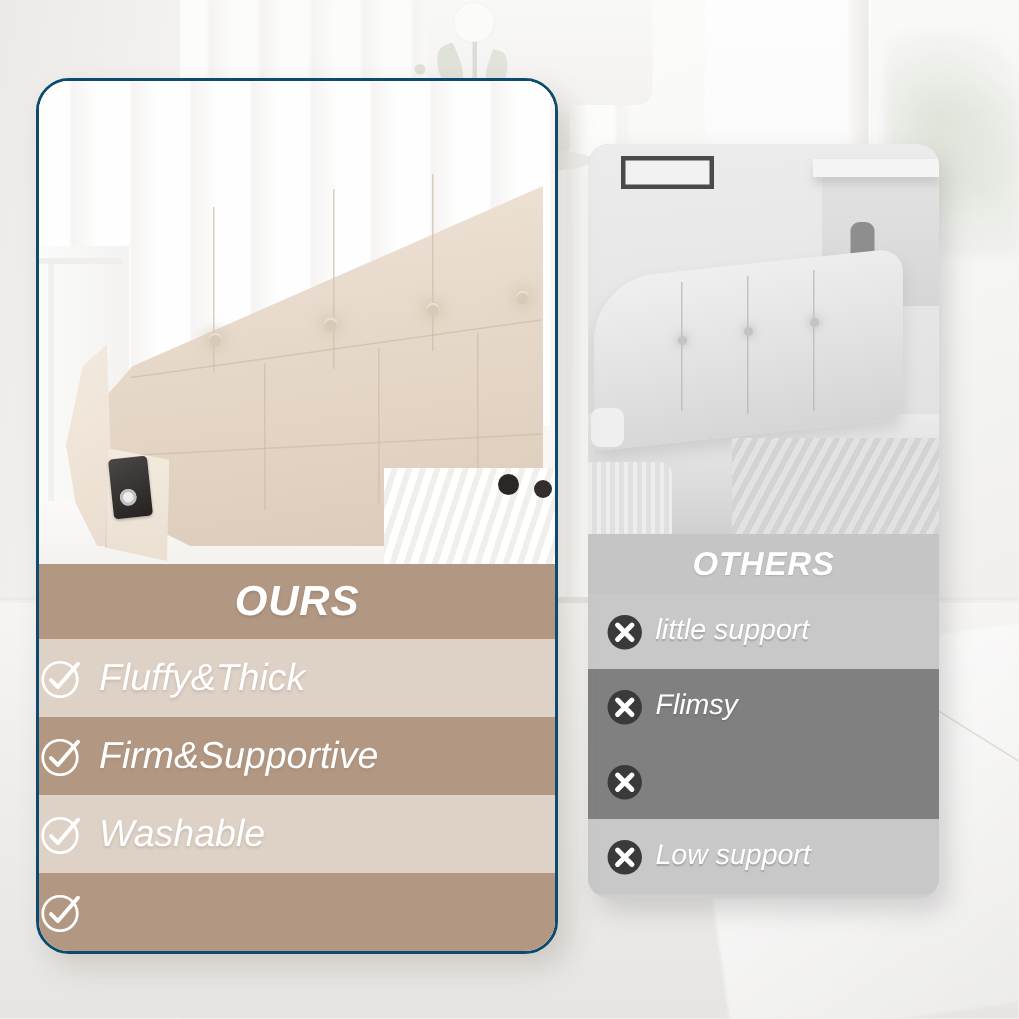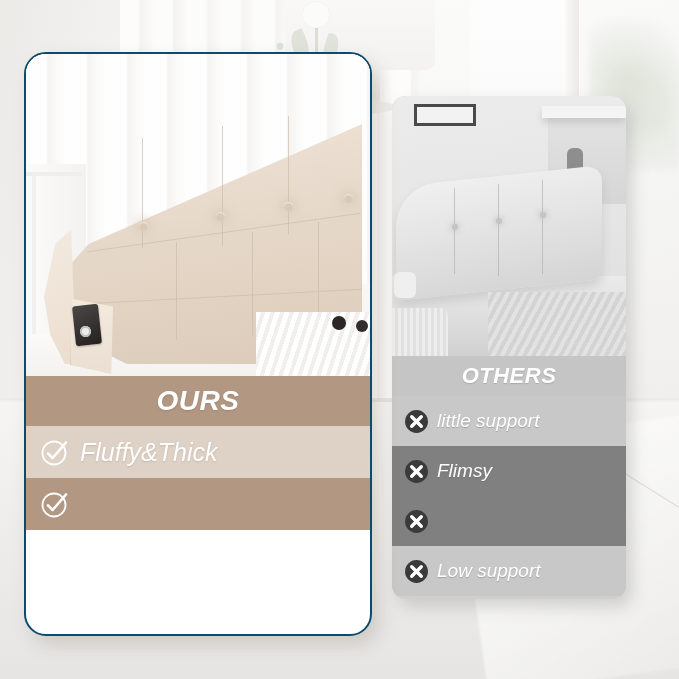--- a/index.html
+++ b/index.html
@@ -153,21 +153,21 @@
   .p-knob{position:absolute;left:306px;top:262px;width:14px;height:14px;
       border-radius:50%;background:#2b2725;}
   .p-knob2{position:absolute;left:330px;top:266px;width:12px;height:12px;
       border-radius:50%;background:#332e2b;}
 
   .ours-head{position:absolute;left:0;top:322px;width:344px;height:50px;
       background:#b29883;display:flex;align-items:center;justify-content:center;}
   .ours-head span{color:#ffffff;font-style:italic;font-weight:bold;font-size:28px;
       letter-spacing:.5px;text-shadow:0 1px 2px rgba(120,100,85,.35);}
   .ours-rows{position:absolute;left:0;top:372px;width:344px;}
-  .urow{height:52px;display:flex;align-items:center;padding-left:14px;box-sizing:border-box;}
+  .urow{height:52px;display:flex;align-items:center;box-sizing:border-box;}
   .urow.dark{background:#b29883;}
   .urow.light{background:#ded2c6;}
   .urow-label{color:#ffffff;font-style:italic;font-size:25px;
       margin-left:10px;white-space:nowrap;
       text-shadow:0 1px 2px rgba(140,120,105,.30);}
 
   
   .check-icon{width:30px;height:30px;flex:0 0 30px;}
   .check-icon svg{display:block;width:30px;height:30px;}
 </style>
@@ -310,27 +310,45 @@
       <div class="urow light">
         <span class="check-icon">
           <svg viewBox="0 0 30 30">
             <circle cx="14" cy="16" r="11.5" fill="none" stroke="#ffffff" stroke-width="1.8"></circle>
             <path d="M8 16.4 L12.6 21 L26 5.5" fill="none" stroke="#ffffff" stroke-width="2.6" stroke-linecap="round" stroke-linejoin="round"></path>
           </svg>
         </span>
         <span class="urow-label">Fluffy&amp;Thick</span>
       </div>
 
-
-
       <div class="urow dark">
         <span class="check-icon">
           <svg viewBox="0 0 30 30">
             <circle cx="14" cy="16" r="11.5" fill="none" stroke="#ffffff" stroke-width="1.8"></circle>
             <path d="M8 16.4 L12.6 21 L26 5.5" fill="none" stroke="#ffffff" stroke-width="2.6" stroke-linecap="round" stroke-linejoin="round"></path>
           </svg>
         </span>
+        <span class="urow-label">Firm&amp;Supportive</span>
+      </div>
+
+      <div class="urow light">
+        <span class="check-icon">
+          <svg viewBox="0 0 30 30">
+            <circle cx="14" cy="16" r="11.5" fill="none" stroke="#ffffff" stroke-width="1.8"></circle>
+            <path d="M8 16.4 L12.6 21 L26 5.5" fill="none" stroke="#ffffff" stroke-width="2.6" stroke-linecap="round" stroke-linejoin="round"></path>
+          </svg>
+        </span>
+        <span class="urow-label">Washable</span>
+      </div>
+
+      <div class="urow dark">
+        <span class="check-icon">
+          <svg viewBox="0 0 30 30">
+            <circle cx="14" cy="16" r="11.5" fill="none" stroke="#ffffff" stroke-width="1.8"></circle>
+            <path d="M8 16.4 L12.6 21 L26 5.5" fill="none" stroke="#ffffff" stroke-width="2.6" stroke-linecap="round" stroke-linejoin="round"></path>
+          </svg>
+        </span>
       </div>
 
     </div>
   </div>
 
 </div>
 
 </body></html>

